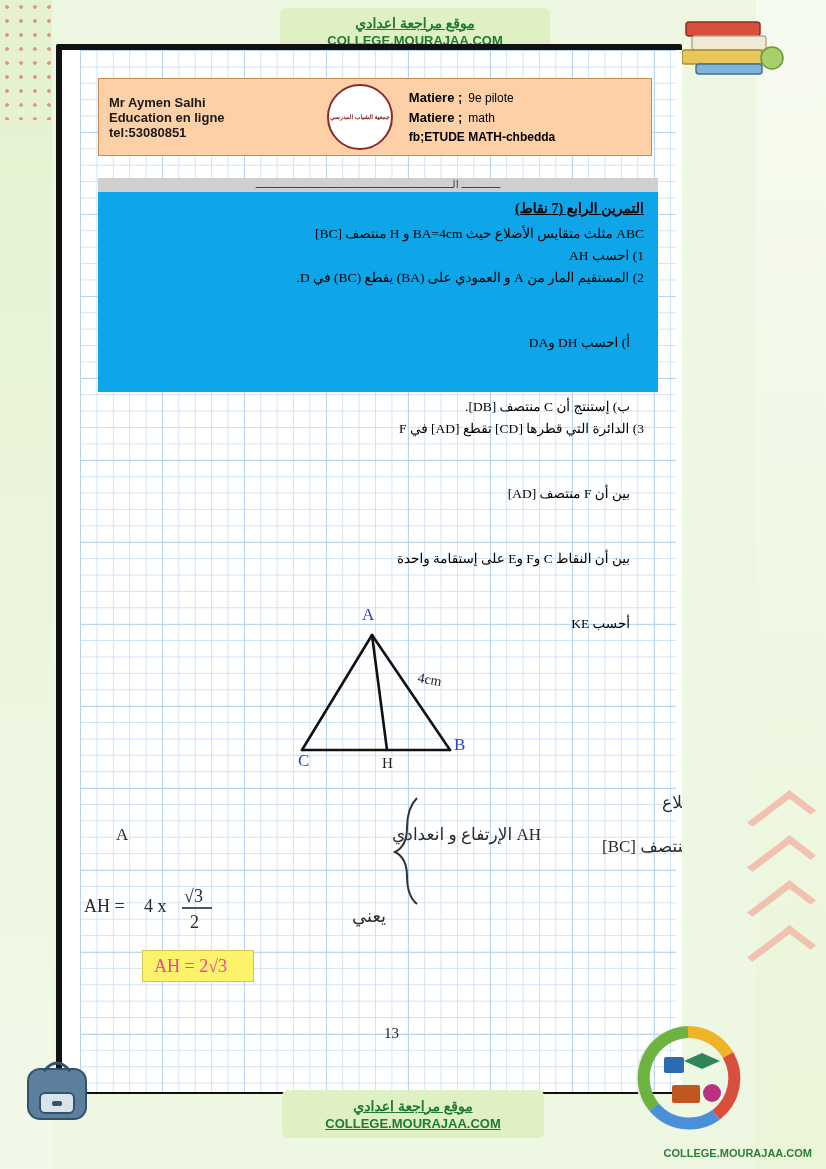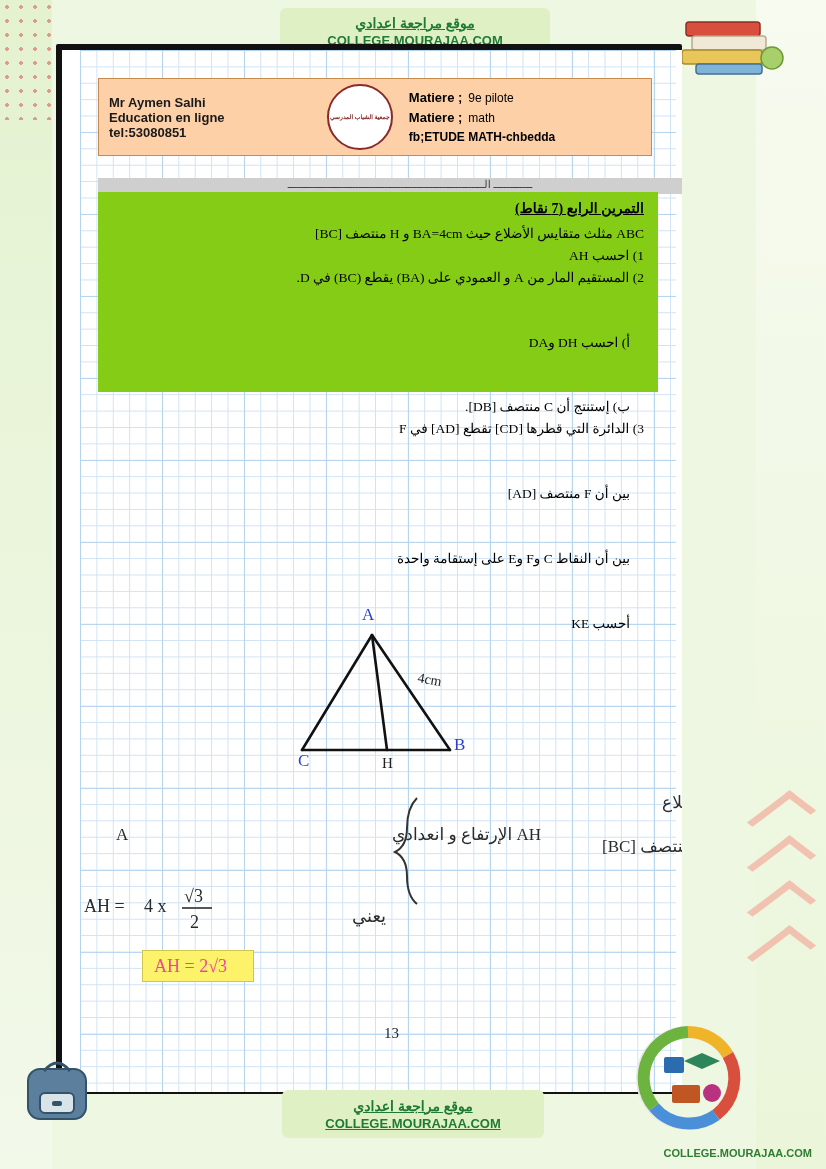--- a/index.html
+++ b/index.html
@@ -82,28 +82,28 @@
     font-weight:bold;
   }
   .hdr-right{flex:1.15;padding:8px 10px;display:flex;flex-direction:column;justify-content:center;gap:5px;}
   .hdr-right .r3{font-size:12px;font-weight:bold;text-align:left;}
   .kv{display:flex;gap:6px;align-items:baseline;}
   .kv .k{font-weight:bold;font-size:13px;}
   .kv .v{font-size:12px;}
   
   .exbox{
     position:absolute;left:36px;top:142px;width:560px;height:200px;
-    background:#84cc16;color:#000;padding:8px 14px 8px 14px;
+    background:#0ea5e9;color:#000;padding:8px 14px 8px 14px;
     direction:rtl;font-family:"Liberation Serif", serif;
     box-sizing:border-box;
   }
   .ex-cut{
     position:absolute;left:36px;top:128px;width:560px;height:16px;
     background:#cfcfcf;overflow:hidden;color:#444;font-size:11px;
-    direction:rtl;text-align:center;font-family:"Liberation Serif",serif;padding-left:32px;
+    direction:rtl;text-align:center;font-family:"Liberation Serif",serif;
   }
   .ex-title{font-size:14px;font-weight:bold;text-decoration:underline;margin-bottom:6px;}
   .ex-line{font-size:13.5px;line-height:1.62;}
   .ex-line.indent{padding-right:14px;margin-top:43px;}
   
   .hw{position:absolute;left:0;top:0;width:100%;height:100%;pointer-events:none;}
   .page-num{
     position:absolute;left:0;right:0;top:975px;text-align:center;
     font-size:15px;color:#222;font-family:"Liberation Serif",serif;margin-left:39px;
   }

